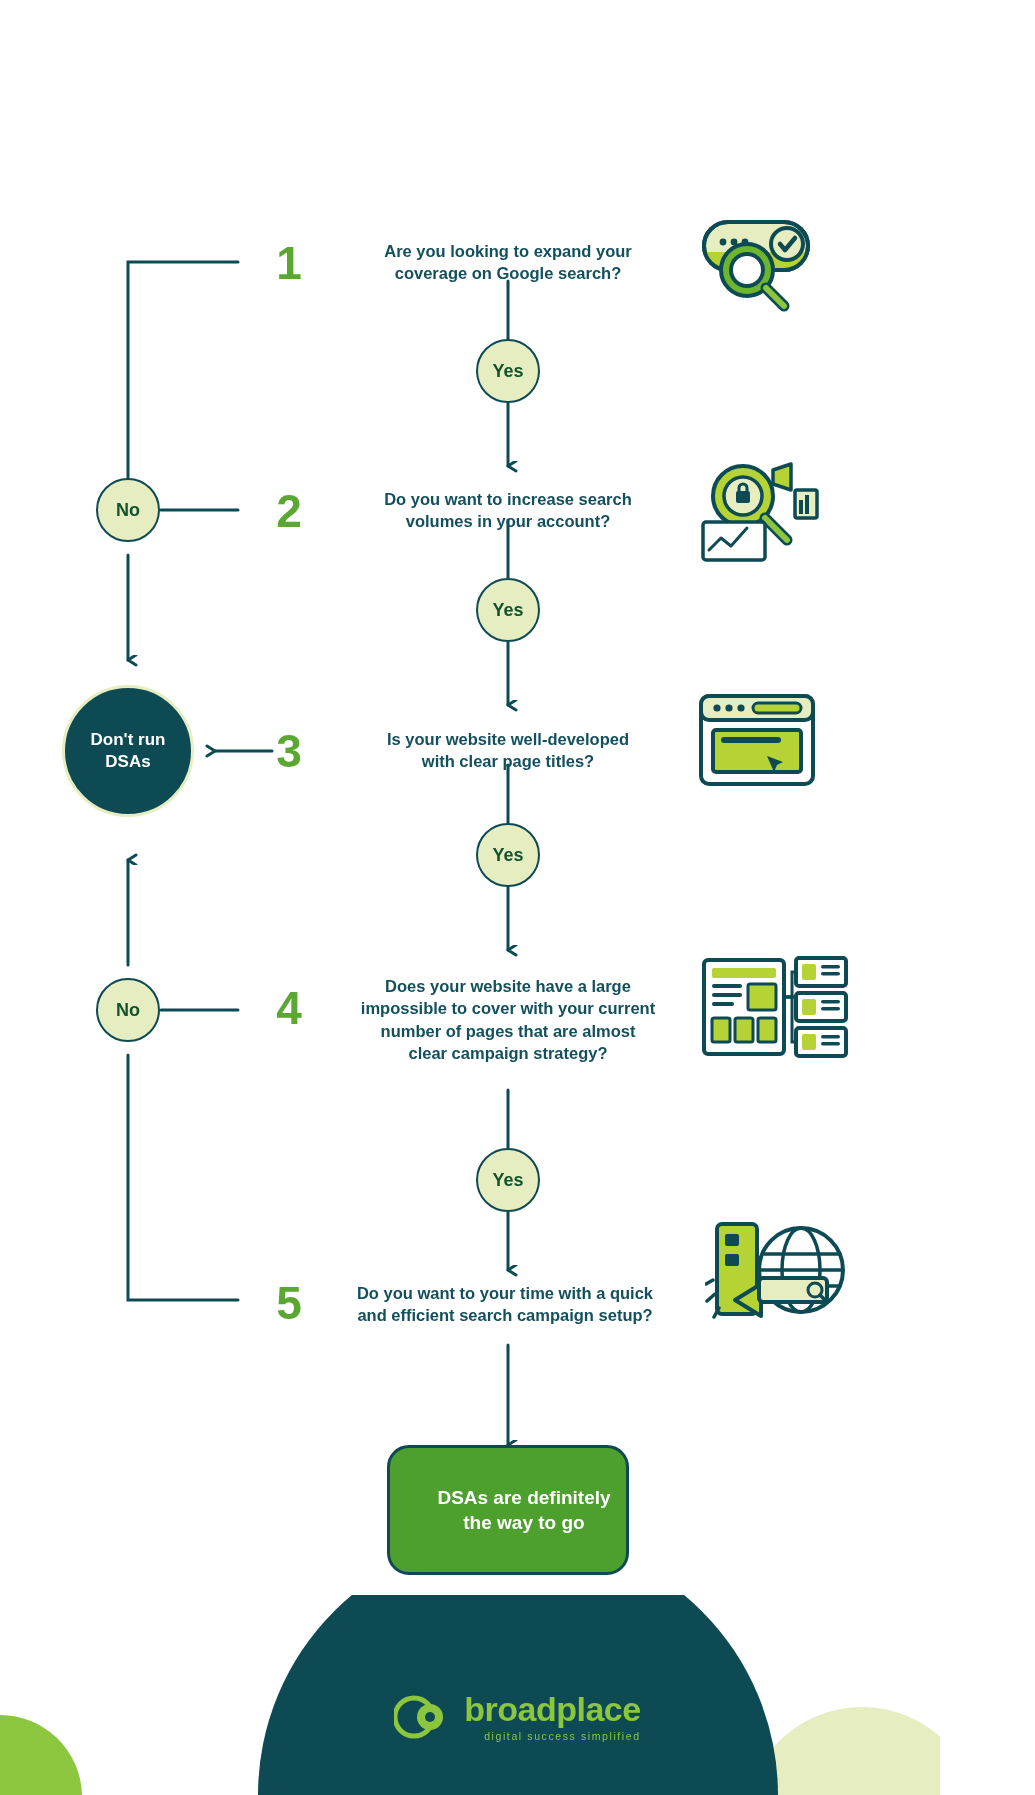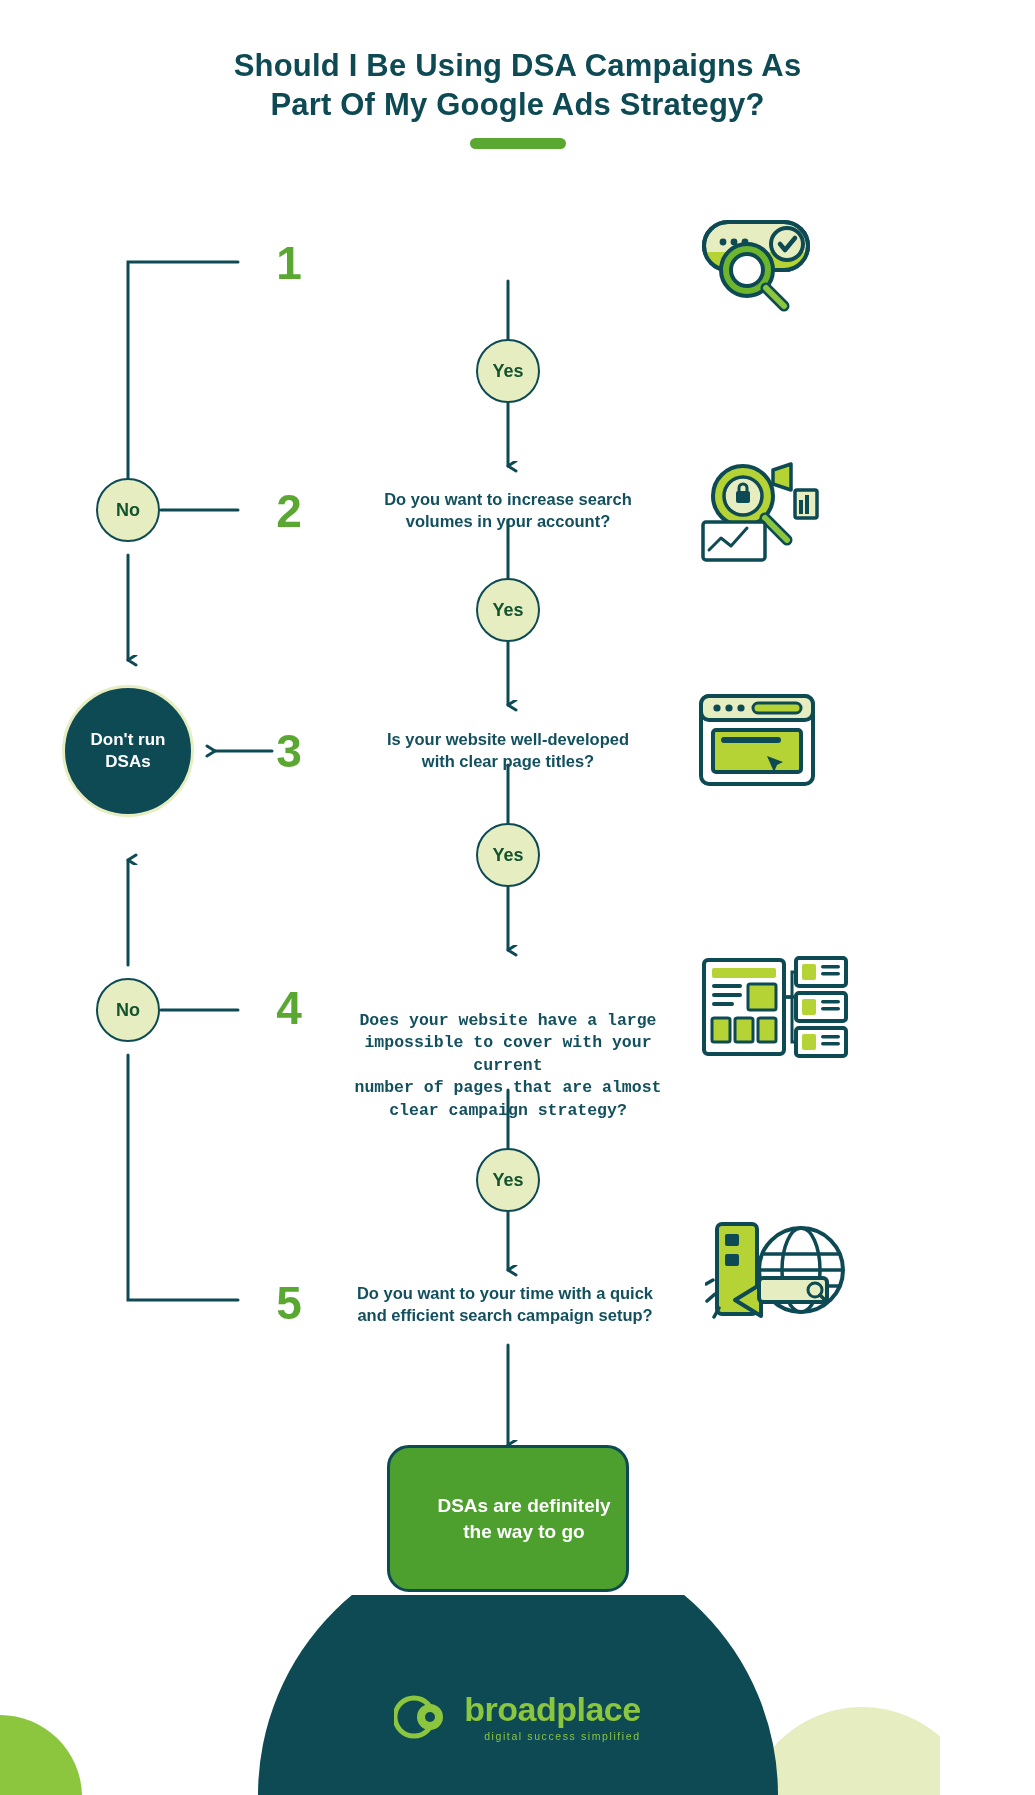--- a/index.html
+++ b/index.html
@@ -105,21 +105,21 @@
     font-size: 17px;
     font-weight: bold;
     line-height: 1.3;
     text-align: center;
   }
 
   
   .final-box {
     position: absolute;
     width: 242px;
-    height: 147px;
+    height: 130px;
     border-radius: 22px;
     background: #4d9f2e;
     border: 3px solid #0d4a54;
     display: flex;
     flex-direction: column;
     align-items: center;
     justify-content: center;
     color: #ffffff;
     font-size: 19px;
     font-weight: bold;
@@ -163,25 +163,20 @@
     letter-spacing: 1.6px;
     margin-top: 5px;
     text-align: right;
   }
 </style>
 </head>
 <body>
 
 <div id="page">
 
-  <div class="title-wrap">
-    <div class="title-line">Should I Be Using DSA Campaigns As</div>
-    <div class="title-line">Part Of My Google Ads Strategy?</div>
-    <div class="title-rule"></div>
-  </div>
 
   <svg id="connectors" viewBox="0 0 1035 1795" width="1035" height="1795">
     <defs>
       <marker id="arrow-down" markerWidth="14" markerHeight="14" refX="5" refY="10" orient="auto" markerUnits="userSpaceOnUse">
         <path d="M0,2 L5,10 L10,2" fill="none" stroke="#0d4a54" stroke-width="3" stroke-linecap="round" stroke-linejoin="round"></path>
       </marker>
       <marker id="arrow-left" markerWidth="14" markerHeight="14" refX="4" refY="7" orient="auto" markerUnits="userSpaceOnUse">
         <path d="M12,2 L4,7 L12,12" fill="none" stroke="#0d4a54" stroke-width="3" stroke-linecap="round" stroke-linejoin="round"></path>
       </marker>
       <marker id="arrow-up" markerWidth="14" markerHeight="14" refX="5" refY="4" orient="auto" markerUnits="userSpaceOnUse">
@@ -219,20 +214,24 @@
 
       <path d="M508,1090 L508,1148"></path>
 
       <path d="M508,1212 L508,1270" marker-end="url(#arrow-down)"></path>
 
       <path d="M508,1345 L508,1445" marker-end="url(#arrow-down)"></path>
     </g>
   </svg>
 
   <div class="step-num" style="left:267px; top:240px;">1</div>
+  <div class="q-text" style="left:345px; top:240px; width:326px;">
+    <div>Are you looking to expand your</div>
+    <div>coverage on Google search?</div>
+  </div>
 
   <div class="icon-slot" style="left:690px; top:212px;">
     <svg width="130" height="100" viewBox="0 0 130 100">
       <rect x="14" y="10" width="104" height="48" rx="24" fill="#e6edc0" stroke="#0d4a54" stroke-width="4"></rect>
       <path d="M14,40 h104 v-6 a24,24 0 0 1 -24,24 h-56 a24,24 0 0 1 -24,-24 z" fill="#b5d334"></path>
       <rect x="14" y="10" width="104" height="48" rx="24" fill="none" stroke="#0d4a54" stroke-width="4"></rect>
       <circle cx="33" cy="30" r="3.4" fill="#0d4a54"></circle>
       <circle cx="44" cy="30" r="3.4" fill="#0d4a54"></circle>
       <circle cx="55" cy="30" r="3.4" fill="#0d4a54"></circle>
       <circle cx="97" cy="32" r="16" fill="#e6edc0" stroke="#0d4a54" stroke-width="4"></circle>
@@ -306,21 +305,21 @@
 
   <div class="bubble" style="left:476px; top:823px;">
     <span>Yes</span>
   </div>
 
   <div class="bubble" style="left:96px; top:978px;">
     <span>No</span>
   </div>
 
   <div class="step-num" style="left:267px; top:985px;">4</div>
-  <div class="q-text" style="left:330px; top:1010px; width:356px;font-family:Liberation Mono, monospace;">
+  <div class="q-text" style="left:330px; top:975px; width:356px;">
     <div>Does your website have a large</div>
     <div>impossible to cover with your current</div>
     <div>number of pages that are almost</div>
     <div>clear campaign strategy?</div>
   </div>
 
   <div class="icon-slot" style="left:700px; top:952px;">
     <svg width="150" height="110" viewBox="0 0 150 110">
       <rect x="4" y="8" width="80" height="94" rx="4" fill="#ffffff" stroke="#0d4a54" stroke-width="4"></rect>
       <rect x="12" y="16" width="64" height="10" rx="2" fill="#b5d334"></rect>

